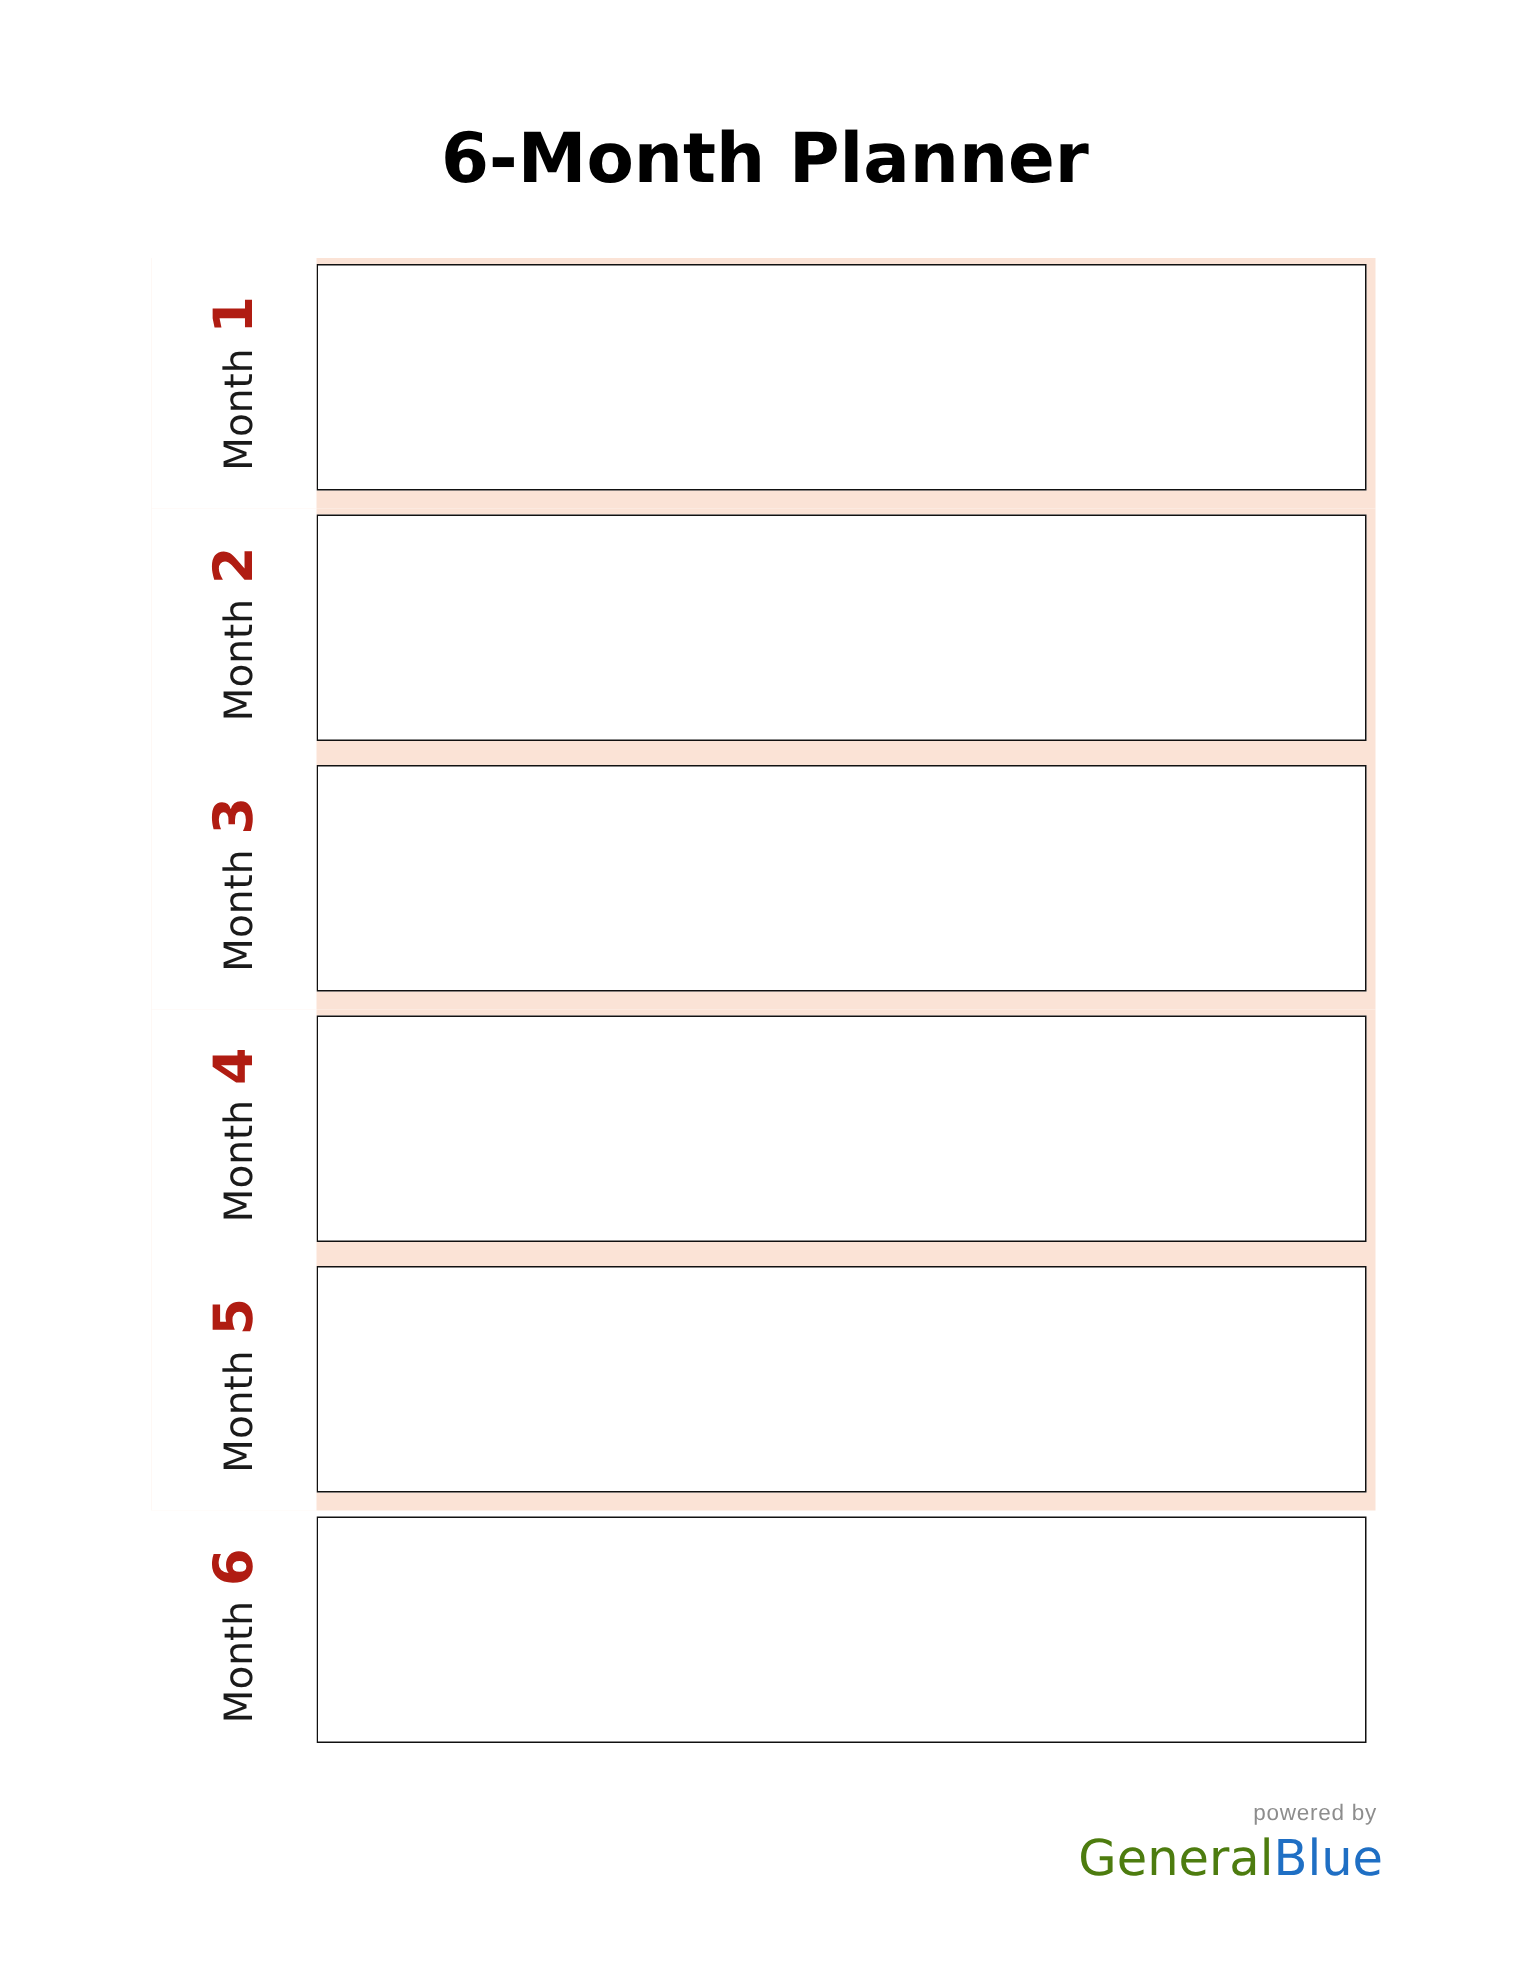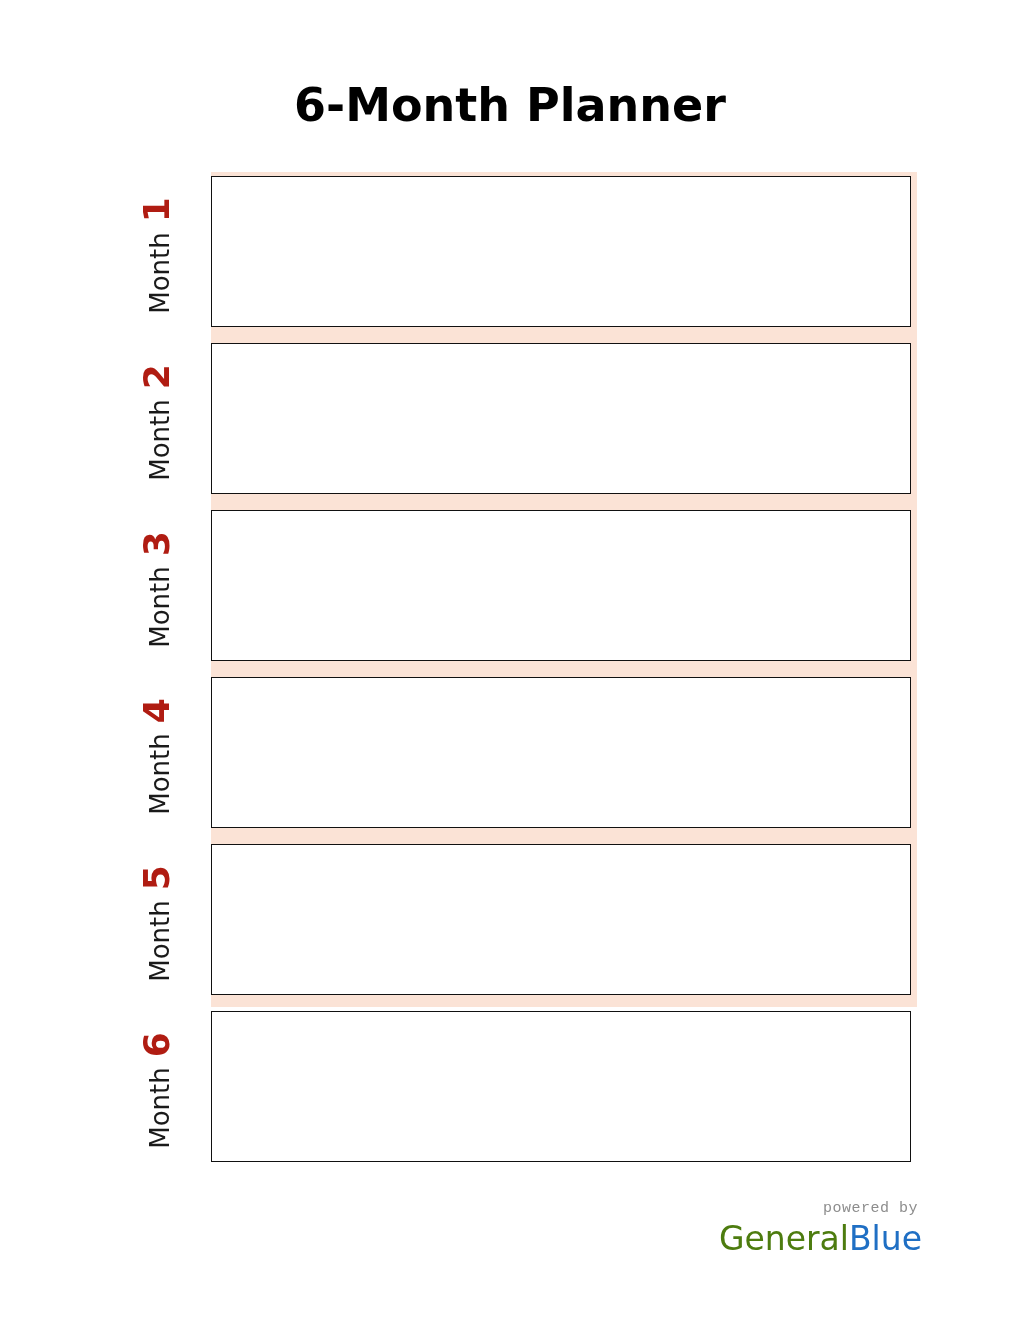--- a/index.html
+++ b/index.html
@@ -117,21 +117,21 @@
   .footer {
     position: absolute;
     right: 98px;
     bottom: 62px;
     width: 300px;
     text-align: right;
   }
   .powered {
     font-size: 15px;
     color: #8d8d8d;
-    font-family: Liberation Mono, monospace;
+    font-family: Liberation Sans, sans-serif;
     letter-spacing: 0.5px;
     margin-right: 4px;
   }
   .brand {
     font-size: 33px;
     font-family: "DejaVu Sans", sans-serif;
     margin-top: 2px;
     white-space: nowrap;
   }
   .brand .g1 { color: #4d7c0f; }

